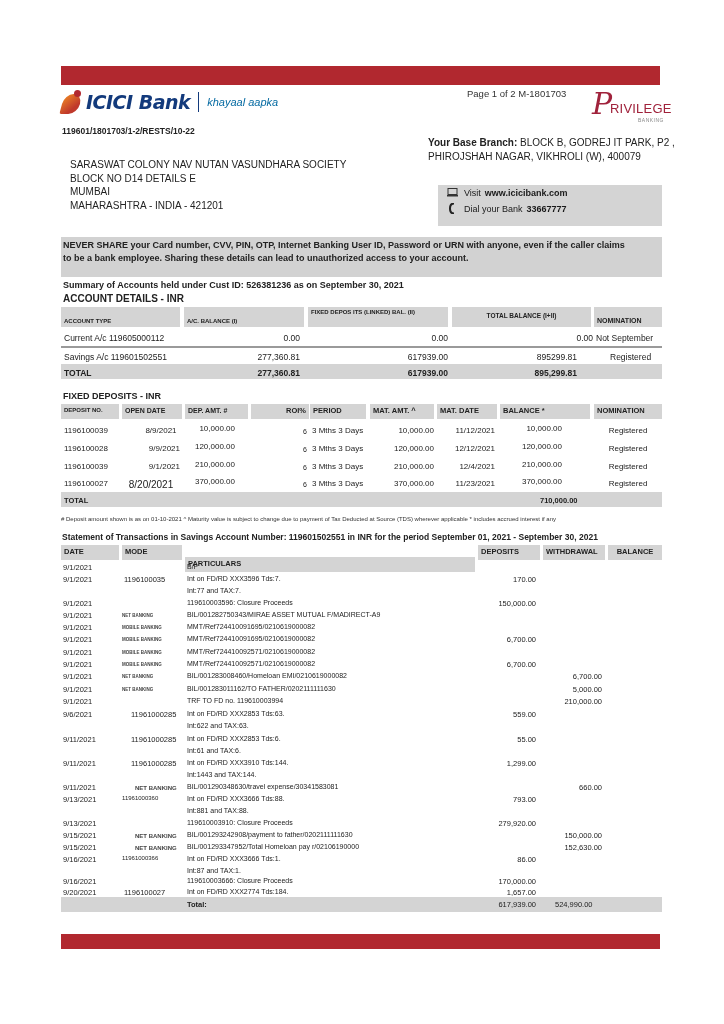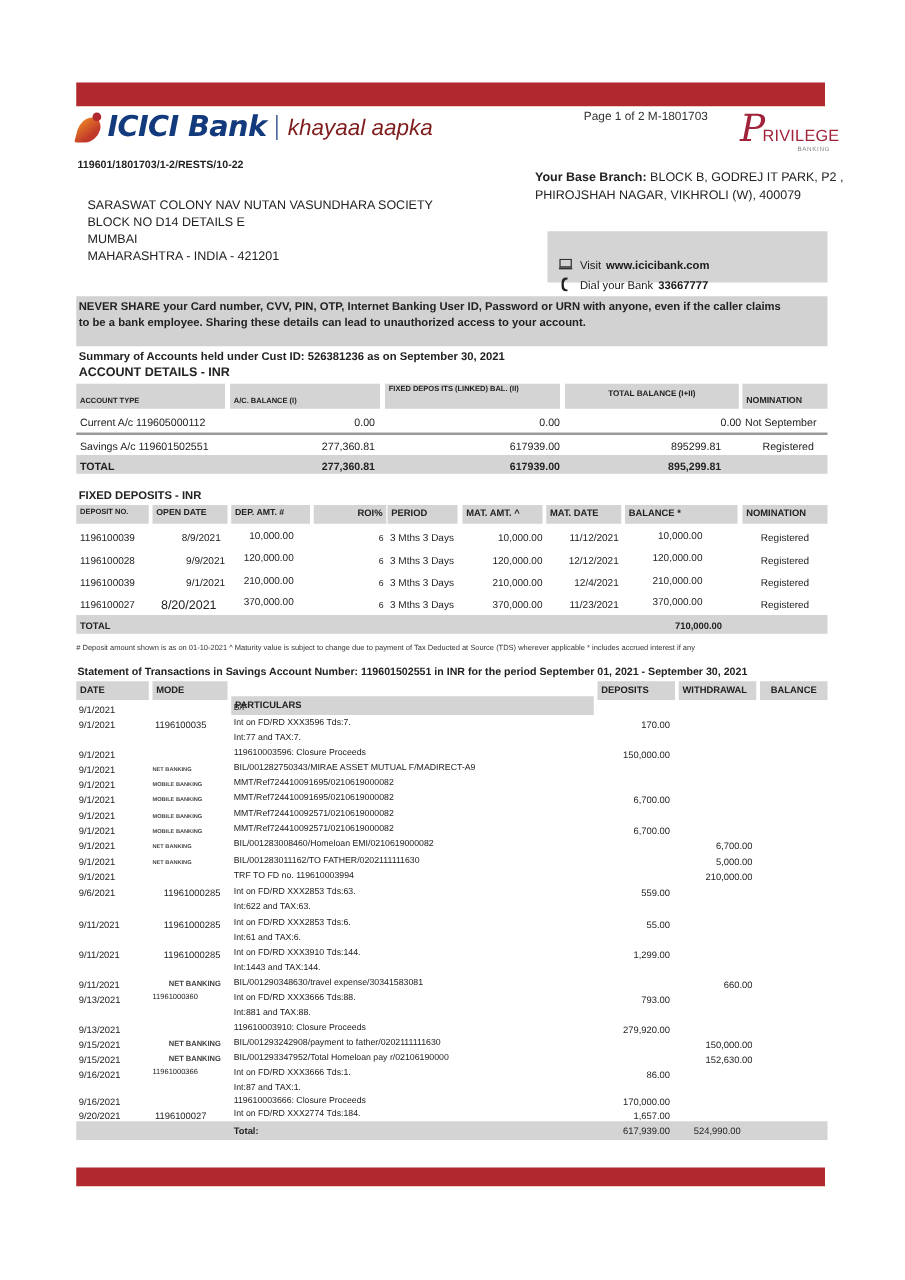--- a/index.html
+++ b/index.html
@@ -4,34 +4,34 @@
 <style>
   * { box-sizing: border-box; margin: 0; padding: 0; }
   html, body { width: 724px; height: 1024px; background: #ffffff; overflow: hidden; }
   body { position: relative; font-family: "Liberation Sans", sans-serif; color: #1a1a1a; }
   .abs { position: absolute; }
   .redbar { position: absolute; left: 61px; width: 599px; background: #b1282f; }
   .logo { left: 62px; top: 88px; height: 28px; display: flex; align-items: center; }
   .logo-mark { width: 22px; height: 24px; position: relative; margin-right: 2px; }
   .logo-mark .swirl { position: absolute; left: 0; top: 4px; width: 18px; height: 20px; border-radius: 50% 50% 50% 10%; background: linear-gradient(135deg, #f08a24 0%, #c0392b 70%); transform: skewX(-15deg); }
   .logo-mark .dot { position: absolute; left: 12px; top: 0; width: 7px; height: 7px; border-radius: 50%; background: #b1282f; }
-  .logo-text { font-family: "DejaVu Sans", sans-serif; font-weight: bold; font-style: italic; font-size: 23px; color: #133a7c; letter-spacing: -0.5px; }
+  .logo-text { font-family: "DejaVu Sans", sans-serif; font-weight: bold; font-style: italic; font-size: 19px; color: #133a7c; letter-spacing: -0.5px; }
   .logo-sep { width: 1px; height: 20px; background: #133a7c; margin: 0 8px 0 8px; }
-  .logo-tag { font-style: italic; font-size: 18px; color: #7f1d1d; }
+  .logo-tag { font-style: italic; font-size: 11px; color: #0369a1; }
   .ref { left: 62px; top: 126px; font-size: 8.5px; font-weight: bold; color: #222; }
   .pageinfo { left: 467px; top: 88px; font-size: 9.5px; color: #333; }
   .privilege { left: 590px; top: 88px; width: 75px; height: 42px; color: #a0223b; }
   .privilege .p { position: absolute; left: 2px; top: -2px; font-family: "DejaVu Serif", serif; font-style: italic; font-size: 30px; }
   .privilege .rest { position: absolute; left: 20px; top: 13px; font-family: "Liberation Sans", sans-serif; font-size: 13px; letter-spacing: 0.2px; }
   .privilege .bank { position: absolute; left: 48px; top: 29px; font-size: 5px; letter-spacing: 0.5px; color: #888; }
   .branch { left: 428px; top: 136px; font-size: 10px; line-height: 14px; color: #222; }
   .branch b { font-weight: bold; }
   .address { left: 70px; top: 158px; font-size: 10px; line-height: 13.5px; color: #222; }
   .address .name { font-weight: bold; }
-  .contact { left: 438px; top: 185px; width: 224px; height: 41px; background: #d4d4d4; font-size: 9px; padding: 19px 8px; }
+  .contact { left: 438px; top: 185px; width: 224px; height: 41px; background: #d4d4d4; font-size: 9px; padding: 0 8px; }
   .contact .row { display: flex; align-items: center; height: 16px; }
   .contact .ico { width: 12px; margin-right: 6px; display: inline-block; text-align: center; font-size: 9px; }
   .contact b { margin-left: 4px; }
   .notice { left: 61px; top: 237px; width: 601px; height: 40px; background: #d2d2d2; font-size: 9px; font-weight: bold; line-height: 13px; padding: 2px 2px; color: #222; }
   .summary { left: 63px; top: 280px; font-size: 9px; font-weight: bold; color: #222; }
   .sec-title { font-size: 10px; font-weight: bold; color: #222; }
   .hcell { position: absolute; background: #d4d4d4; font-weight: bold; color: #222; display: flex; align-items: flex-end; padding: 0 3px 3px 3px; }
   .cell { position: absolute; font-size: 8.5px; color: #222; white-space: nowrap; }
   .r { text-align: right; }
   .graybar { position: absolute; background: #d4d4d4; }

